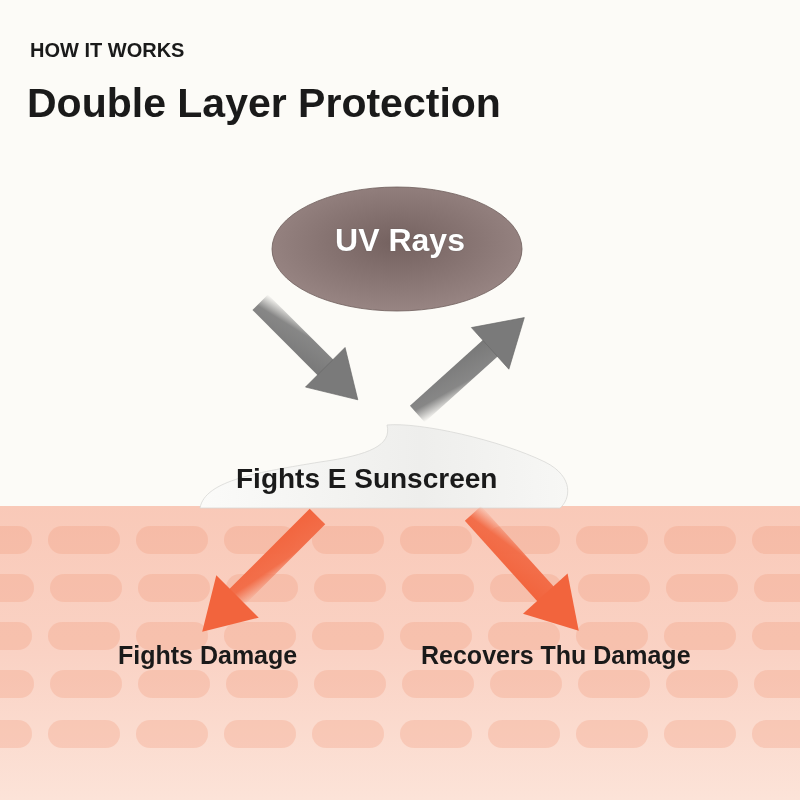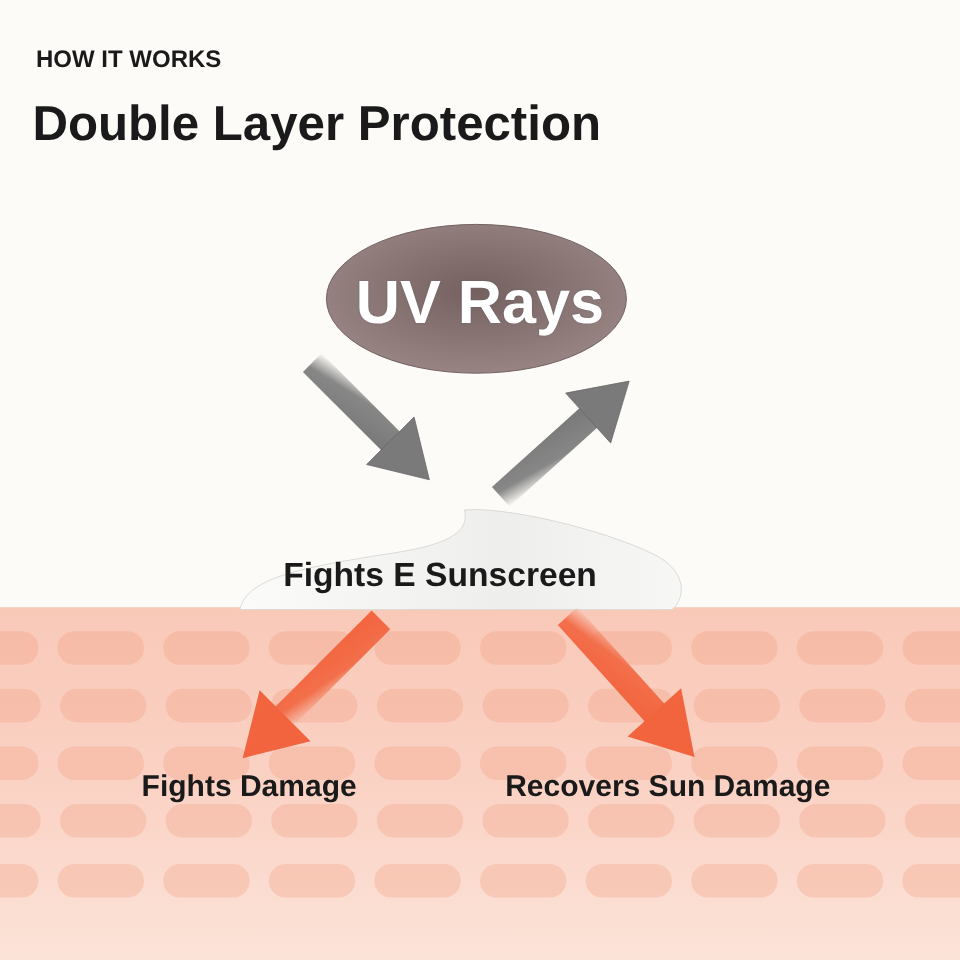--- a/index.html
+++ b/index.html
@@ -21,21 +21,21 @@
       background: linear-gradient(180deg, #f9c9b8 0%, #fad2c4 50%, #fce3d8 100%);
       overflow: hidden;
     }
     .pill {
       position: absolute; width: 72px; height: 28px; border-radius: 14px;
       background: rgba(240, 150, 120, 0.28);
     }
     svg.overlay { position: absolute; left: 0; top: 0; width: 800px; height: 800px; }
     .uv-label {
       position: absolute; left: 270px; top: 222px; width: 260px; text-align: center;
-      font-size: 51px; font-weight: bold; color: #ffffff;
+      font-size: 32px; font-weight: bold; color: #ffffff;
       text-shadow: 0 0 1px #555;
     }
     .label {
       position: absolute; font-weight: bold; color: #1a1a1a; white-space: nowrap;
     }
     .sunscreen-label { left: 236px; top: 463px; font-size: 28px; }
     .aging-label { left: 118px; top: 641px; font-size: 25px; }
     .damage-label { left: 421px; top: 641px; font-size: 25px; }
   </style>
 </head>
@@ -151,13 +151,13 @@
 
   <g transform="translate(560,610) rotate(48)">
     <rect x="-130" y="-11" width="110" height="22" fill="url(#orangeR)"></rect>
     <polygon points="-22,-30 28,0 -22,30" fill="#f2643d"></polygon>
   </g>
 </svg>
 
 <div class="uv-label">UV Rays</div>
 <div class="label sunscreen-label">Fights E Sunscreen</div>
 <div class="label aging-label">Fights Damage</div>
-<div class="label damage-label">Recovers Sun Damage</div>
+<div class="label damage-label">Recovers Thu Damage</div>
 
 </body></html>

